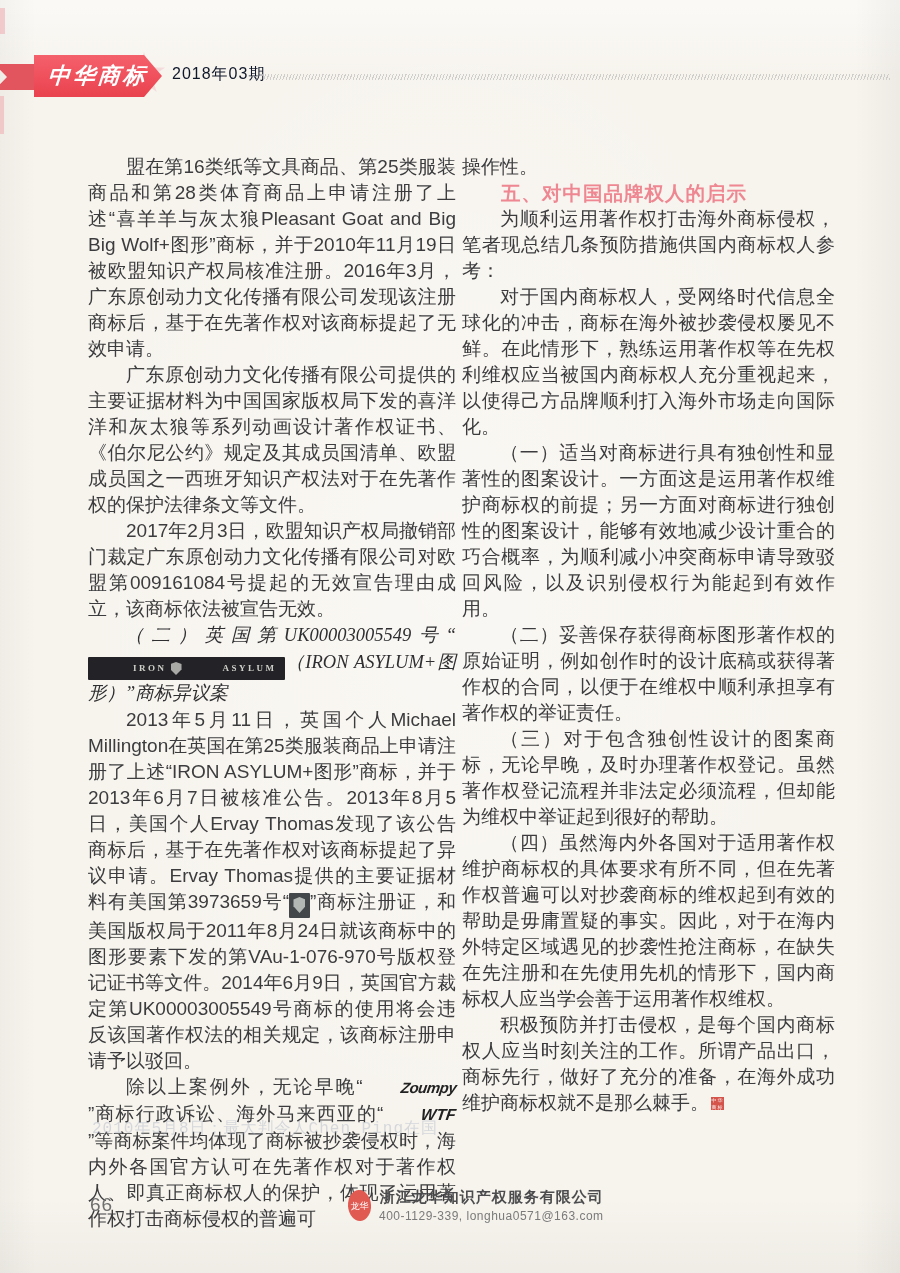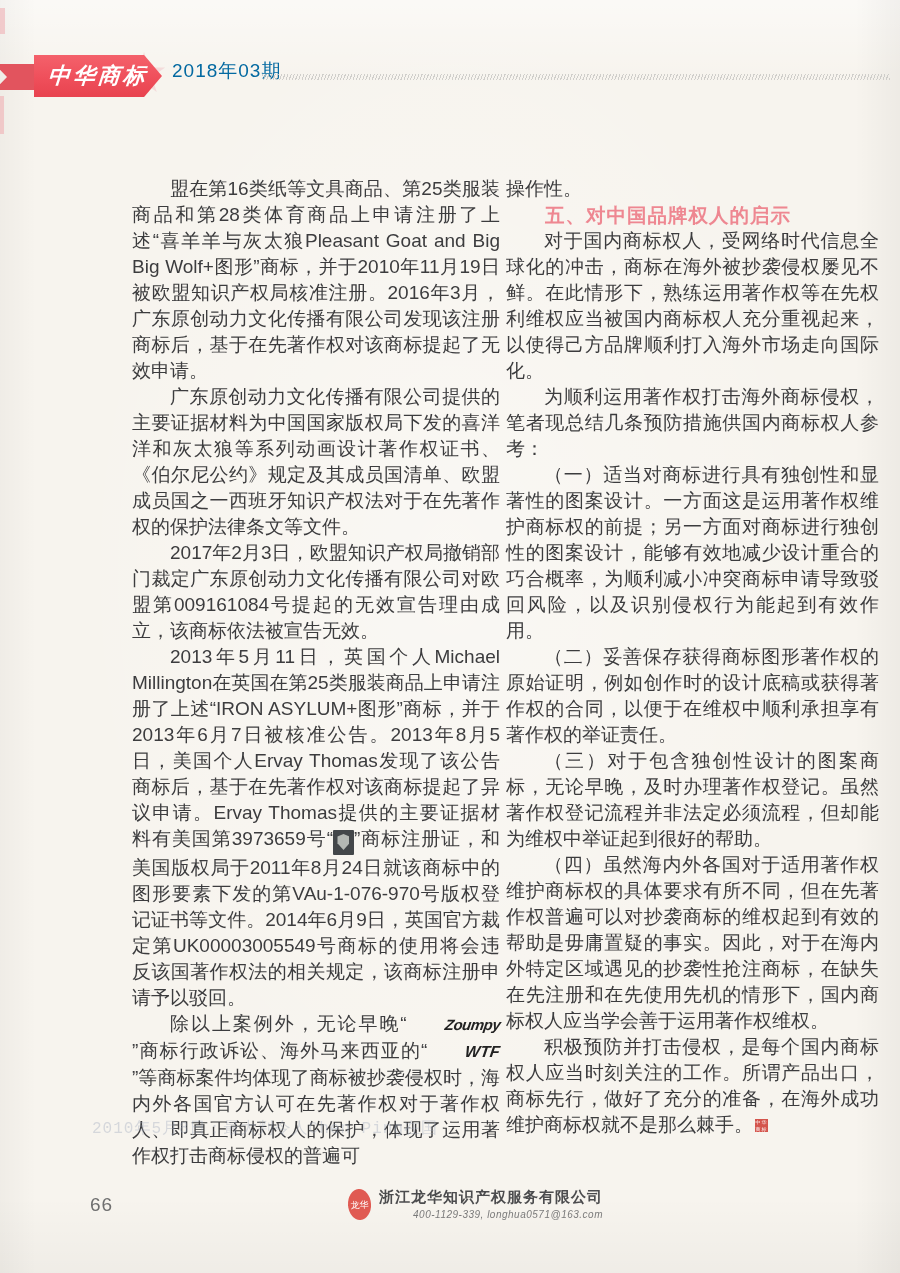--- a/index.html
+++ b/index.html
@@ -34,28 +34,28 @@
     clip-path:polygon(0 0,86% 0,100% 50%,86% 100%,0 100%);
     display:flex;align-items:center;justify-content:flex-start;
     padding-left:14px;box-sizing:border-box;
   }
   .banner-title{
     color:#fff;font-family:"Liberation Serif", serif;
     font-style:italic;font-weight:bold;font-size:22px;letter-spacing:3px;
     transform:skewX(-4deg);white-space:nowrap;
   }
   .issue{
-    position:absolute;left:172px;top:6px;font-size:19px;color:#0369a1;letter-spacing:1px;
+    position:absolute;left:172px;top:12px;font-size:16px;color:#0f172a;letter-spacing:1px;
   }
   .hatch-line{
     position:absolute;left:262px;top:22px;width:628px;height:6px;opacity:.8;
     background:repeating-linear-gradient(110deg,#c6c5c2 0 1px,rgba(0,0,0,0) 1px 3px);
   }
   
-  .col{position:absolute;top:176px;font-size:19px;line-height:26px;text-align:justify;color:#3c3c3e;margin-left:44px;}
+  .col{position:absolute;top:154px;font-size:19px;line-height:26px;text-align:justify;color:#3c3c3e;}
   .col-left{left:88px;width:368px;}
   .col-right{left:462px;width:373px;}
   .col p{margin:0;text-indent:2em;}
   .col p.noindent{text-indent:0;}
   .case-heading{
     margin:0;font-family:"Liberation Serif", serif;font-style:italic;
     font-size:18.5px;line-height:27px;color:#2f2f31;text-indent:0;
   }
   .sec-heading{
     margin:28px 0 4px 0;color:#ee8791;font-size:19.5px;font-weight:bold;
@@ -101,21 +101,21 @@
   .footer{position:absolute;left:4px;top:1188px;width:900px;height:60px;}
   .page-num{position:absolute;left:86px;top:6px;font-size:19px;color:#6f6f6f;letter-spacing:1px;}
   .footer-brand{position:absolute;left:344px;top:0;display:flex;align-items:center;gap:8px;}
   .footer-seal{
     width:23px;height:31px;border-radius:50%;background:#e05a52;
     color:#fff;font-size:9px;line-height:10px;display:flex;align-items:center;justify-content:center;
     text-align:center;transform:rotate(-4deg);flex:0 0 auto;word-break:break-all;padding:2px;box-sizing:border-box;
   }
   .footer-texts{display:flex;flex-direction:column;gap:2px;text-align:right;}
   .footer-company{font-size:15px;font-weight:bold;color:#4c4c4e;letter-spacing:1px;}
-  .footer-contact{font-size:10px;color:#7a7a7a;letter-spacing:0.5px;font-style:italic;}
+  .footer-contact{font-size:12px;color:#7a7a7a;letter-spacing:0.5px;}
   
   .bleed-line{
     position:absolute;left:92px;top:1118px;width:360px;
     font-size:16px;color:#9fa9bd;opacity:.38;filter:blur(0.5px);
     letter-spacing:1px;white-space:nowrap;font-family:Liberation Mono, monospace;
   }
   .edge-smudge{position:absolute;background:#efa3a9;opacity:.5;}
   .smudge1{left:0;top:8px;width:5px;height:26px;}
   .smudge2{left:0;top:96px;width:4px;height:38px;}
 </style>
@@ -134,37 +134,44 @@
   </div>
   <span class="issue">2018年03期</span>
   <div class="hatch-line"></div>
 </div>
 
 <div class="col col-left">
   <p>盟在第16类纸等文具商品、第25类服装商品和第28类体育商品上申请注册了上述“喜羊羊与灰太狼Pleasant Goat and Big Big Wolf+图形”商标，并于2010年11月19日被欧盟知识产权局核准注册。2016年3月，广东原创动力文化传播有限公司发现该注册商标后，基于在先著作权对该商标提起了无效申请。</p>
   <p>广东原创动力文化传播有限公司提供的主要证据材料为中国国家版权局下发的喜洋洋和灰太狼等系列动画设计著作权证书、《伯尔尼公约》规定及其成员国清单、欧盟成员国之一西班牙知识产权法对于在先著作权的保护法律条文等文件。</p>
   <p>2017年2月3日，欧盟知识产权局撤销部门裁定广东原创动力文化传播有限公司对欧盟第009161084号提起的无效宣告理由成立，该商标依法被宣告无效。</p>
 
+  <p class="case-heading">
+    <span>（二）英国第UK00003005549号“</span><span class="logo-iron">
+        <span>IRON</span>
+        <span class="shield"></span>
+        <span>ASYLUM</span>
+      </span><span>（IRON ASYLUM+图形）”商标异议案</span>
+  </p>
 
   <p>
     <span>2013年5月11日，英国个人Michael Millington在英国在第25类服装商品上申请注册了上述“IRON ASYLUM+图形”商标，并于2013年6月7日被核准公告。2013年8月5日，美国个人Ervay Thomas发现了该公告商标后，基于在先著作权对该商标提起了异议申请。Ervay Thomas提供的主要证据材料有美国第3973659号“</span><span class="logo-shield-sm">
         <span class="shield"></span>
       </span><span>”商标注册证，和美国版权局于2011年8月24日就该商标中的图形要素下发的第VAu-1-076-970号版权登记证书等文件。2014年6月9日，英国官方裁定第UK00003005549号商标的使用将会违反该国著作权法的相关规定，该商标注册申请予以驳回。</span>
   </p>
 
   <p>
     <span>除以上案例外，无论早晚“</span><span class="logo-script">Zoumpy</span><span>”商标行政诉讼、海外马来西亚的“</span><span class="logo-script wtf">WTF</span><span>”等商标案件均体现了商标被抄袭侵权时，海内外各国官方认可在先著作权对于著作权人、即真正商标权人的保护，体现了运用著作权打击商标侵权的普遍可</span>
   </p>
 </div>
 
 <div class="col col-right">
   <p class="noindent">操作性。</p>
   <p class="sec-heading">五、对中国品牌权人的启示</p>
+  <p>为顺利运用著作权打击海外商标侵权，笔者现总结几条预防措施供国内商标权人参考：</p>
   <p>对于国内商标权人，受网络时代信息全球化的冲击，商标在海外被抄袭侵权屡见不鲜。在此情形下，熟练运用著作权等在先权利维权应当被国内商标权人充分重视起来，以使得己方品牌顺利打入海外市场走向国际化。</p>
-  <p>为顺利运用著作权打击海外商标侵权，笔者现总结几条预防措施供国内商标权人参考：</p>
   <p>（一）适当对商标进行具有独创性和显著性的图案设计。一方面这是运用著作权维护商标权的前提；另一方面对商标进行独创性的图案设计，能够有效地减少设计重合的巧合概率，为顺利减小冲突商标申请导致驳回风险，以及识别侵权行为能起到有效作用。</p>
   <p>（二）妥善保存获得商标图形著作权的原始证明，例如创作时的设计底稿或获得著作权的合同，以便于在维权中顺利承担享有著作权的举证责任。</p>
   <p>（三）对于包含独创性设计的图案商标，无论早晚，及时办理著作权登记。虽然著作权登记流程并非法定必须流程，但却能为维权中举证起到很好的帮助。</p>
   <p>（四）虽然海内外各国对于适用著作权维护商标权的具体要求有所不同，但在先著作权普遍可以对抄袭商标的维权起到有效的帮助是毋庸置疑的事实。因此，对于在海内外特定区域遇见的抄袭性抢注商标，在缺失在先注册和在先使用先机的情形下，国内商标权人应当学会善于运用著作权维权。</p>
   <p>
     <span>积极预防并打击侵权，是每个国内商标权人应当时刻关注的工作。所谓产品出口，商标先行，做好了充分的准备，在海外成功维护商标权就不是那么棘手。</span><span class="end-seal">中华商标</span>
   </p>
 </div>
 
 <div class="bleed-line">2010年5月8日；最大判令人Chen Ping在国</div>

